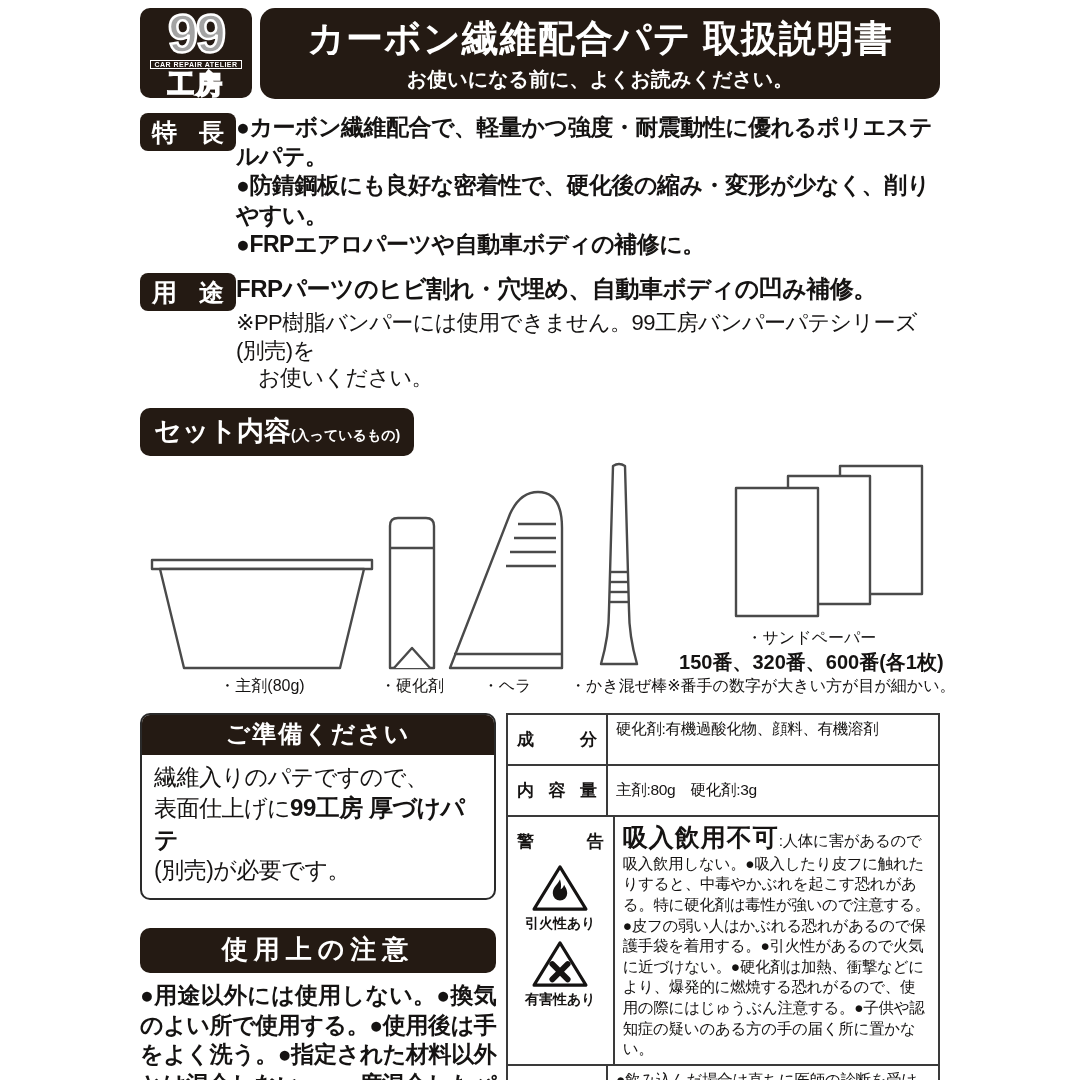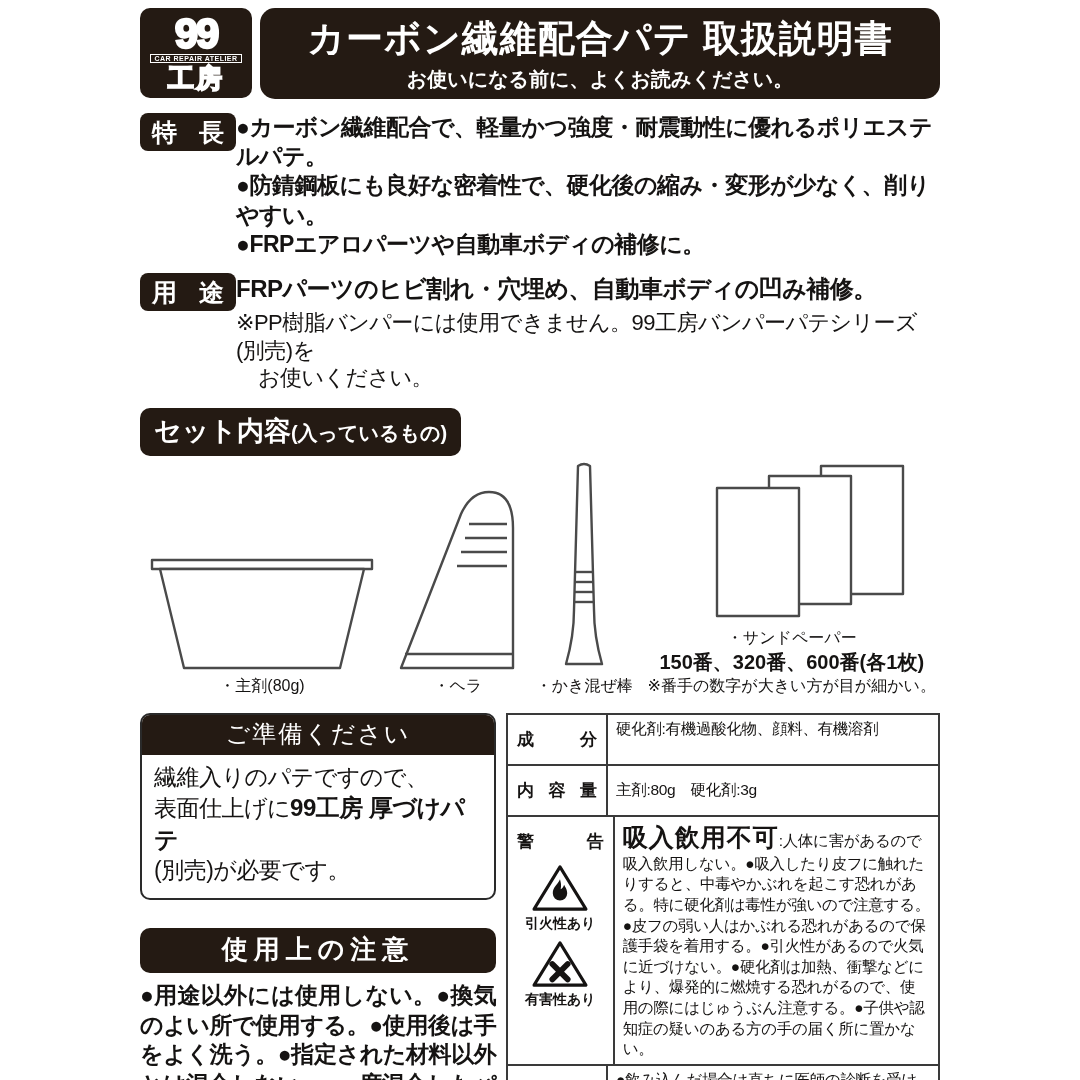--- a/index.html
+++ b/index.html
@@ -2,52 +2,52 @@
 <html><head>
 <meta charset="utf-8">
 <style>
   * { margin:0; padding:0; box-sizing:border-box; }
   html,body { width:1080px; height:1080px; background:#fff; font-family:"Liberation Sans","DejaVu Sans",sans-serif; color:#151312; }
   .page { position:absolute; left:140px; top:8px; width:800px; }
 
   
   .hdr { display:flex; gap:8px; align-items:stretch; }
   .logo { width:112px; height:90px; background:#241a13; border-radius:10px; display:flex; flex-direction:column; align-items:center; justify-content:center; padding:4px 6px; }
-  .logo-99 { font-weight:bold; font-size:42px; line-height:0.9; color:#ffffff; -webkit-text-stroke:2.5px #fff; letter-spacing:-2px; }
+  .logo-99 { font-weight:bold; font-size:54px; line-height:0.9; color:#a3a3a3; -webkit-text-stroke:2.5px #fff; letter-spacing:-2px; }
   .logo-band { border:1px solid #fff; color:#fff; font-size:7px; font-weight:bold; padding:0 3px; margin:2px 0; white-space:nowrap; letter-spacing:0.5px; }
   .logo-kobo { font-weight:bold; font-size:26px; line-height:1; color:#241a13; -webkit-text-stroke:1.8px #fff; letter-spacing:2px; }
   .titlebox { flex:1; background:#241a13; border-radius:15px; display:flex; flex-direction:column; align-items:center; justify-content:center; padding:6px 8px; }
   .title { color:#fff; font-weight:bold; font-size:37px; letter-spacing:1px; white-space:nowrap; }
   .subtitle { color:#fff; font-size:20px; font-weight:600; margin-top:2px; }
 
   
   .sec { display:flex; margin-top:14px; }
   .seclabel { flex:0 0 96px; height:38px; background:#241a13; border-radius:8px; color:#fff; font-weight:bold; font-size:25px; padding:3px 12px; text-align:justify; text-align-last:justify; }
   .feat-lines { font-size:23px; font-weight:700; line-height:1.27; letter-spacing:-0.5px; }
   .use-line { font-size:24px; font-weight:600; letter-spacing:-0.5px; }
   .use-note { font-size:22px; font-weight:500; line-height:1.25; margin-top:4px; letter-spacing:-0.5px; }
 
   
   .set-hd { display:inline-flex; align-items:baseline; background:#241a13; border-radius:10px; color:#fff; padding:5px 14px 7px; margin-top:16px; }
   .set-hd-main { font-size:27px; font-weight:bold; }
-  .set-hd-sub { font-size:20px; font-weight:600; }
+  .set-hd-sub { font-size:14px; font-weight:600; }
   .set-row { display:flex; align-items:flex-end; justify-content:space-between; margin-top:4px; padding:0 4px; }
   .set-item { display:flex; flex-direction:column; align-items:center; }
   .set-name { font-size:16px; font-weight:400; margin-top:4px; white-space:nowrap; }
   .set-detail { font-size:20px; font-weight:700; white-space:nowrap; }
   .set-note { font-size:16px; font-weight:500; white-space:nowrap; }
   .lineart { stroke:#4a4a4a; fill:#fff; stroke-width:2.4; stroke-linejoin:round; }
 
   
   .cols { display:flex; gap:10px; margin-top:16px; align-items:flex-start; }
   .colL { width:356px; }
   .colR { width:434px; }
 
   .prepbox { border:2.5px solid #2a2a2a; border-radius:10px; overflow:hidden; }
-  .prepbox-hd { background:#241a13; color:#fff; text-align:center; font-size:24px; font-weight:normal; padding:3px 0 5px; letter-spacing:2px; }
+  .prepbox-hd { background:#241a13; color:#fff; text-align:center; font-size:24px; font-weight:bold; padding:3px 0 5px; letter-spacing:2px; }
   .prepbox-bd { padding:8px 12px 12px; font-size:23px; font-weight:500; line-height:1.3; letter-spacing:-0.5px; }
   .prepbox-bd b { font-size:24px; }
 
   .caution-hd { background:#241a13; color:#fff; border-radius:10px; text-align:center; font-size:26px; font-weight:bold; padding:4px 0 6px; letter-spacing:6px; margin-top:28px; }
   .caution-bd { margin-top:8px; font-size:23px; font-weight:600; line-height:1.29; text-align:justify; letter-spacing:-0.8px; }
 
   
   .spec { border:2.5px solid #3a3a3a; }
   .spec-row { display:flex; border-bottom:2px solid #3a3a3a; }
   .spec-row:last-child { border-bottom:none; }
@@ -105,20 +105,28 @@
     <span class="set-hd-sub">(入っているもの)</span>
   </div>
 
   <div class="set-row">
     <div class="set-item">
       <svg width="236" height="120" viewBox="0 0 236 120">
         <rect class="lineart" x="8" y="8" width="220" height="9"></rect>
         <path class="lineart" d="M16 17 L220 17 L196 116 L40 116 Z"></path>
       </svg>
       <div class="set-name">・主剤(80g)</div>
+    </div>
+    <div class="set-item">
+      <svg width="64" height="160" viewBox="0 0 64 160">
+        <path class="lineart" d="M10 14 Q10 6 18 6 L46 6 Q54 6 54 14 L54 156 L10 156 Z"></path>
+        <line class="lineart" x1="10" y1="36" x2="54" y2="36"></line>
+        <path class="lineart" d="M14 156 L32 136 L50 156" fill="none"></path>
+      </svg>
+      <div class="set-name">・硬化剤</div>
     </div>
     <div class="set-item">
       <svg width="126" height="186" viewBox="0 0 126 186">
         <path class="lineart" d="M6 182 L66 28 Q76 6 94 6 Q118 6 118 42 L118 182 Z"></path>
         <line class="lineart" x1="10" y1="168" x2="118" y2="168"></line>
         <line class="lineart" x1="74" y1="38" x2="112" y2="38"></line>
         <line class="lineart" x1="70" y1="52" x2="112" y2="52"></line>
         <line class="lineart" x1="66" y1="66" x2="112" y2="66"></line>
         <line class="lineart" x1="62" y1="80" x2="112" y2="80"></line>
       </svg>

